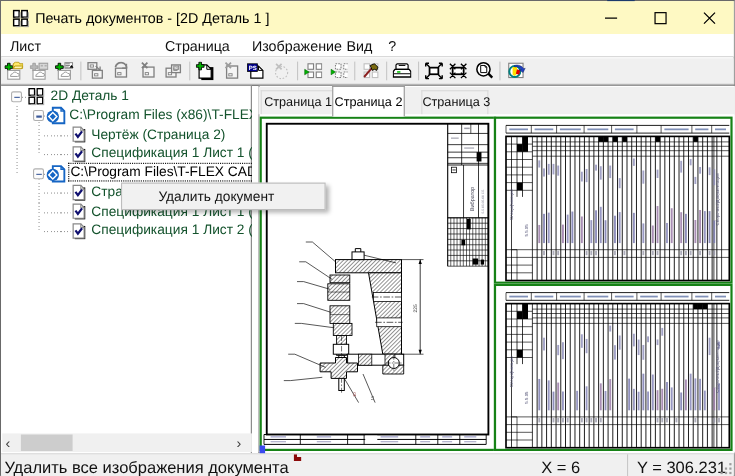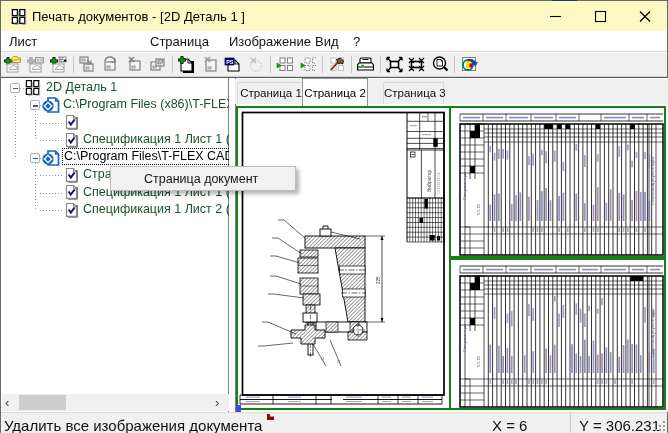--- a/index.html
+++ b/index.html
@@ -654,20 +654,21 @@
           <rect x="3.4" y="7.4" width="5.2" height="5.2" fill="none" stroke="#fff" stroke-width="1.3" transform="rotate(45 6 10)"></rect>
         </svg></div>
       <div class="trow" style="left:62px;top:95.75px">C:\Program Files (x86)\T-FLEX\</div>
       <div class="hdot" style="left:39px;top:121.75px;width:24px"></div>
       <div class="tico2" style="left:64px;top:113.25px"><svg width="15" height="17" viewBox="0 0 15 17">
           <rect x="3" y="3.4" width="9.5" height="12" fill="#000"></rect>
           <path d="M1.5,1.5 h7 l3,3.4 v9.5 h-10 z" fill="#fff" stroke="#888" stroke-width="1.1"></path>
           <path d="M8.5,1.5 l0,3.4 l3,0" fill="none" stroke="#888" stroke-width="1"></path>
           <path d="M3.6,7.5 l2.2,3 l3.8,-5" fill="none" stroke="#101070" stroke-width="2"></path>
         </svg></div>
+      <div class="trow" style="left:82px;top:113.75px">Чертёж (Страница 2)</div>
       <div class="hdot" style="left:39px;top:139.25px;width:24px"></div>
       <div class="tico2" style="left:64px;top:130.75px"><svg width="15" height="17" viewBox="0 0 15 17">
           <rect x="3" y="3.4" width="9.5" height="12" fill="#000"></rect>
           <path d="M1.5,1.5 h7 l3,3.4 v9.5 h-10 z" fill="#fff" stroke="#888" stroke-width="1.1"></path>
           <path d="M8.5,1.5 l0,3.4 l3,0" fill="none" stroke="#888" stroke-width="1"></path>
           <path d="M3.6,7.5 l2.2,3 l3.8,-5" fill="none" stroke="#101070" stroke-width="2"></path>
         </svg></div>
       <div class="trow" style="left:82px;top:131.25px">Спецификация 1 Лист 1 (С</div>
       <div class="expbox" style="left:29px;top:151.75px">
         <div class="minus"></div>
@@ -720,15 +721,15 @@
           <rect x="9" y="9" width="2" height="2"></rect>
           <rect x="9" y="5" width="2" height="2"></rect>
           <rect x="9" y="1" width="2" height="2"></rect>
           <rect x="5" y="5" width="2" height="2"></rect>
           <rect x="5" y="9" width="2" height="2"></rect>
           <rect x="1" y="9" width="2" height="2"></rect>
         </g>
       </svg>
   </div>
   <div id="ctx">
-      <div class="t">Страница документ</div>
+      <div class="t">Удалить документ</div>
     </div>
 </div>
 
 </body></html>

